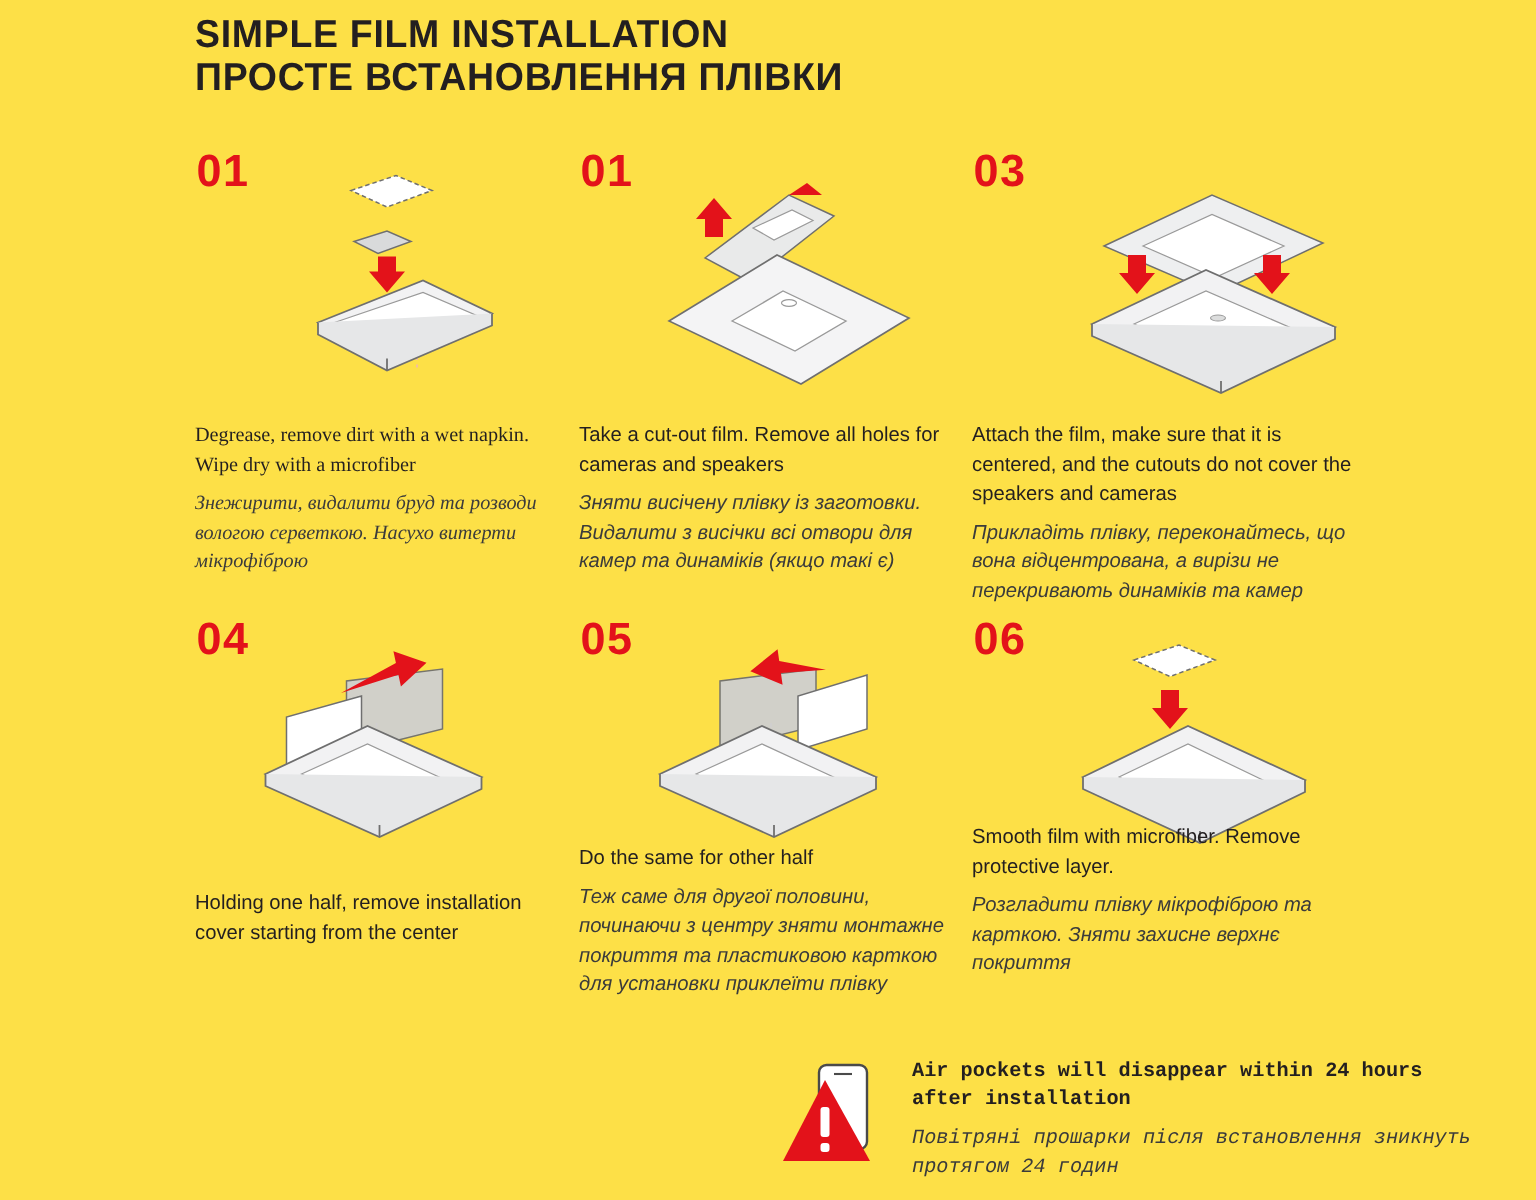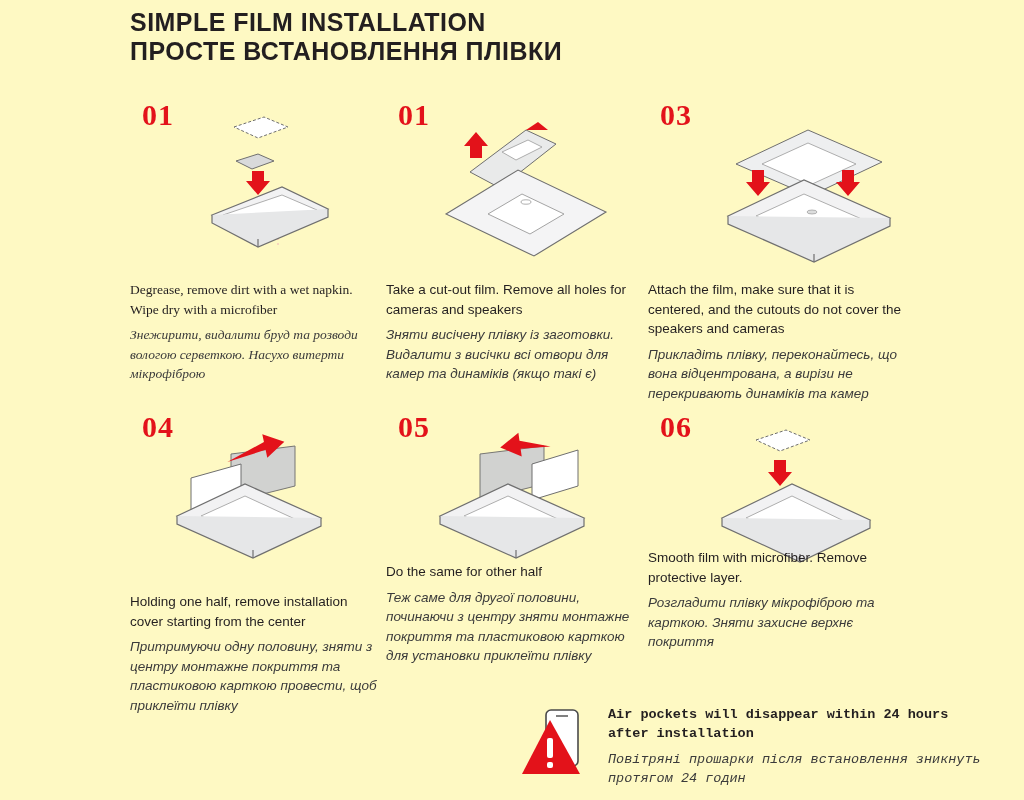--- a/index.html
+++ b/index.html
@@ -7,21 +7,21 @@
     margin: 0; padding: 0;
     width: 1024px; height: 800px;
     background: #ffffff;
     font-family: "Liberation Sans", sans-serif;
     color: #231f20;
     overflow: hidden;
   }
   .page {
     position: relative;
     width: 1024px; height: 800px;
-    background: #fef9c3;
+    background: #fde047;
   }
 
   
   .header {
     position: absolute;
     left: 130px; top: 8px;
   }
   .header .title-en {
     font-size: 26px;
     font-weight: bold;
@@ -44,21 +44,21 @@
     transform-origin: left center;
   }
 
   .num {
     font-size: 30px;
     font-weight: bold;
     color: #e3121a;
     letter-spacing: 1px;
     line-height: 1;
     position: absolute;
-    left: 12px; top: 0; font-family: Liberation Serif, serif;
+    left: 1px; top: 0;
   }
   .txt {
     position: absolute;
     left: 0;
     width: 250px;
   }
   .txt .en {
     font-size: 13.5px;
     line-height: 1.45;
     color: #231f20;
@@ -235,21 +235,20 @@
       </g>
       <g fill="#ffffff" stroke="#9a9a9a" stroke-width="0.8">
         <polygon points="46,96 90,76 142,100 98,120"></polygon>
       </g>
       <path d="M22,96 L22,104 L98,138 L166,106 L166,98" fill="#e6e7e8" stroke="#6f6f6f" stroke-width="1.2"></path>
       <line x1="98" y1="130" x2="98" y2="138" stroke="#6f6f6f" stroke-width="1.2"></line>
     </svg>
   </div>
   <div class="txt" style="left:130px; top:592px; width:250px;">
     <p class="en">Holding one half, remove installation cover starting from the center</p>
-    <p class="uk">Притримуючи одну половину, зняти з центру монтажне покриття та пластиковою карткою провести, щоб приклеїти плівку</p>
   </div>
 
   <div class="abs" style="left:386px; top:412px;">
     <div class="num">05</div>
   </div>
   <div class="abs" style="left:420px; top:420px;">
     <svg width="190" height="140" viewBox="0 0 190 140">
       <g stroke="#f0b5b7" stroke-width="1" stroke-dasharray="3 3">
         <line x1="94" y1="62" x2="94" y2="112"></line>
         <line x1="66" y1="88" x2="122" y2="88"></line>

